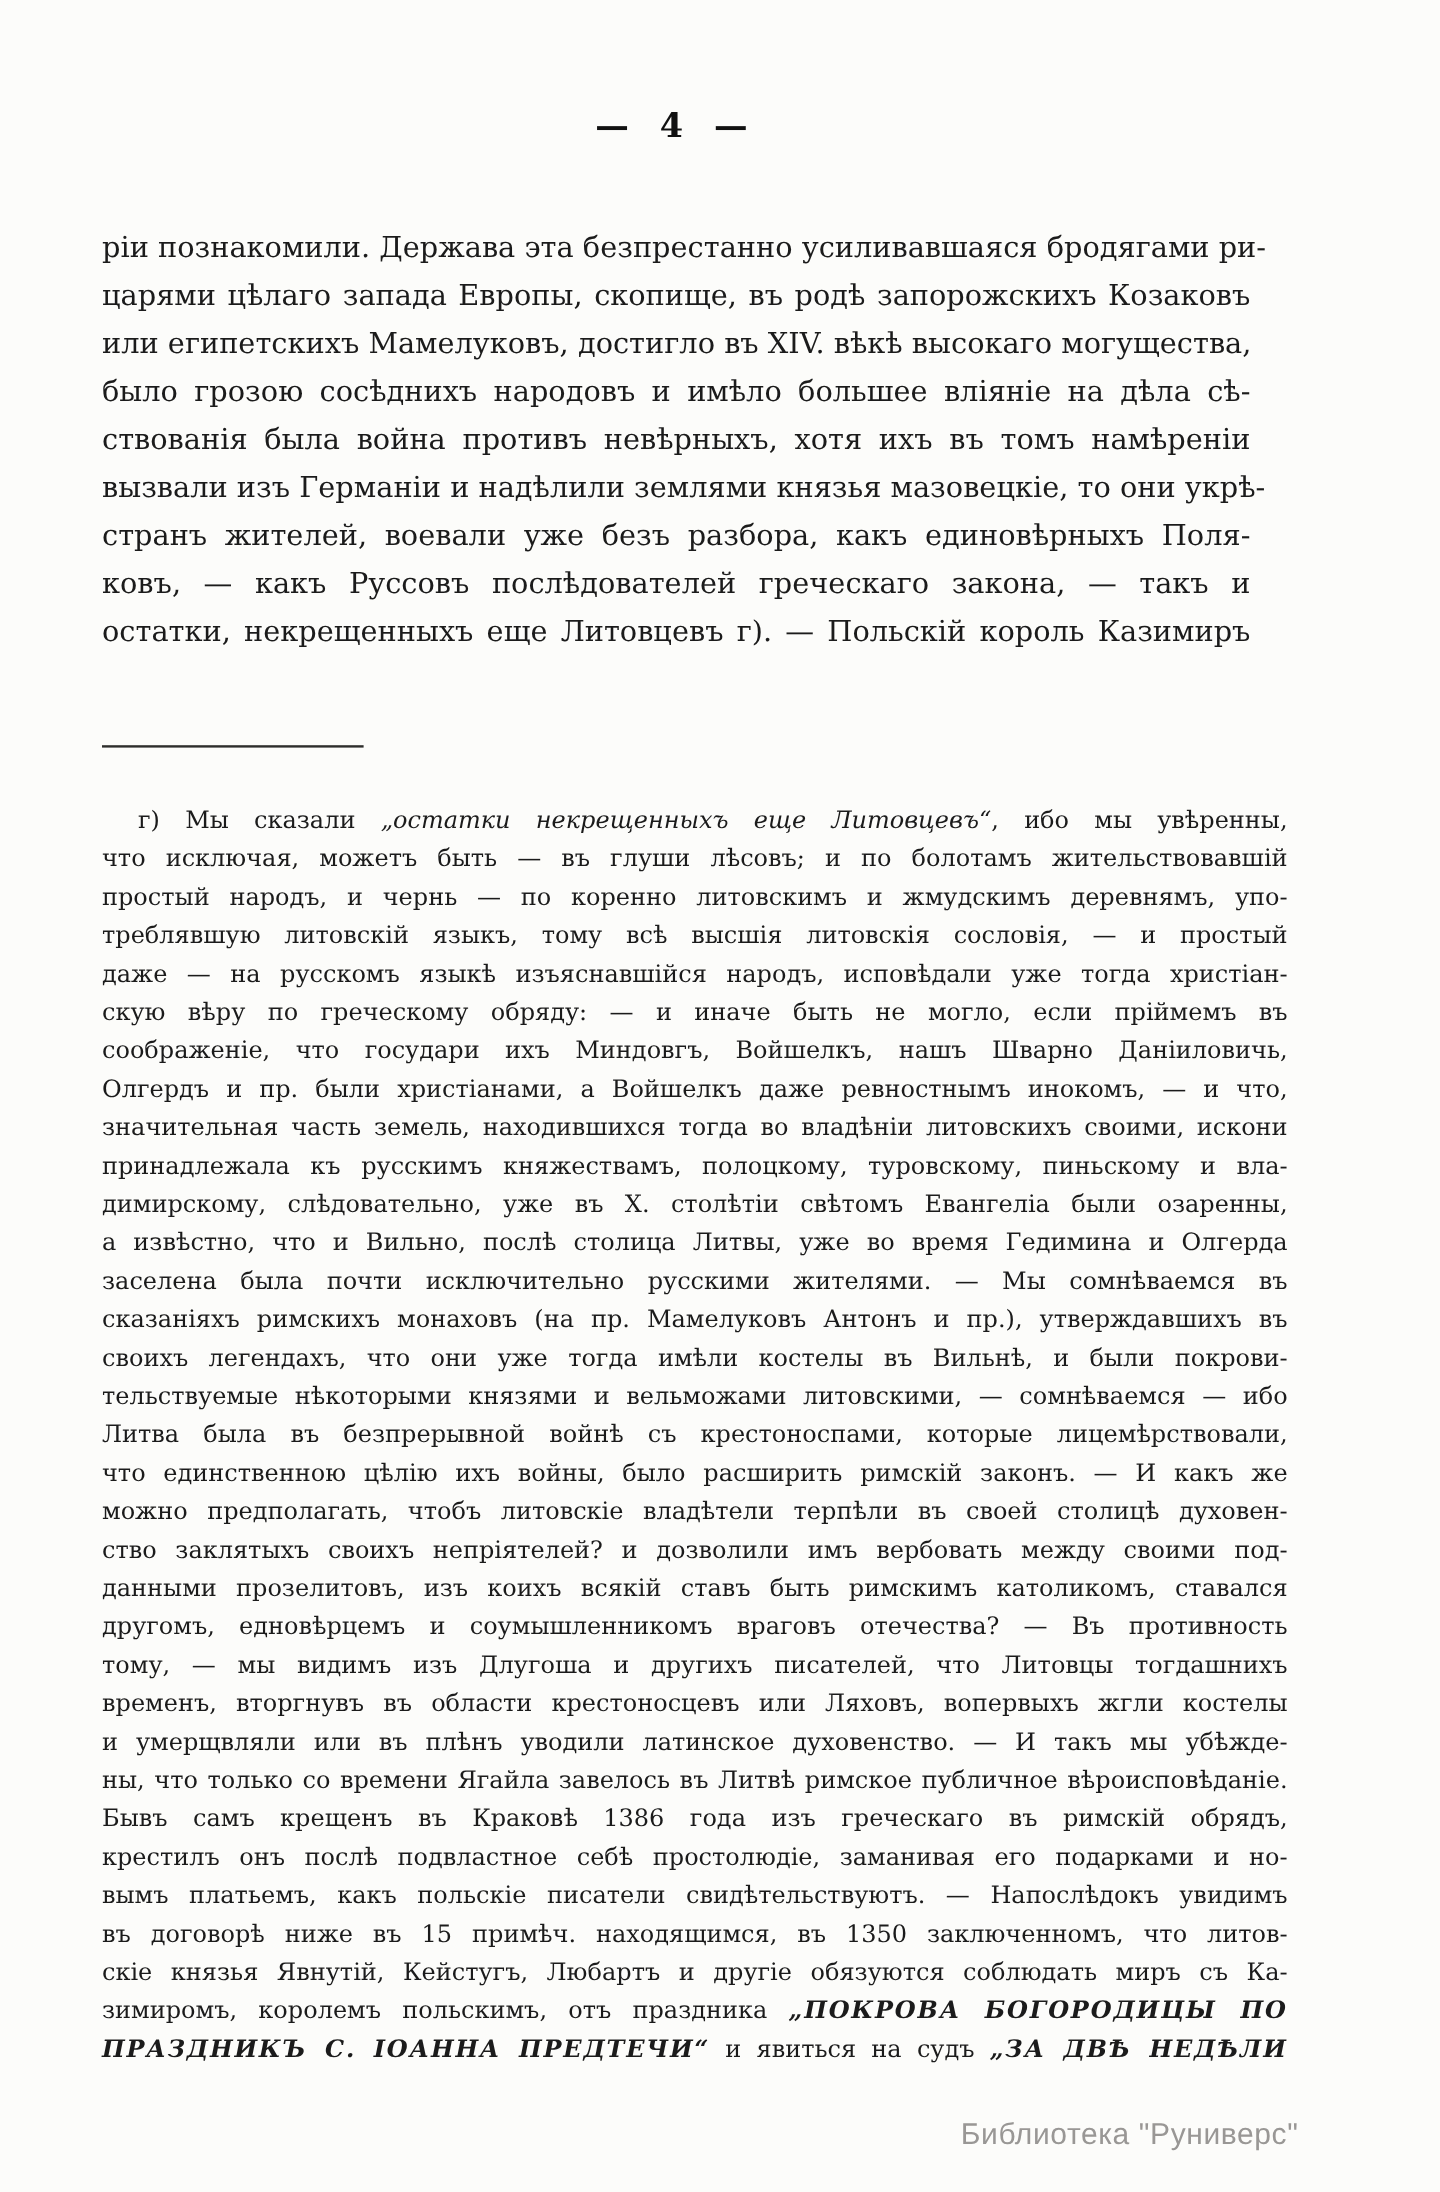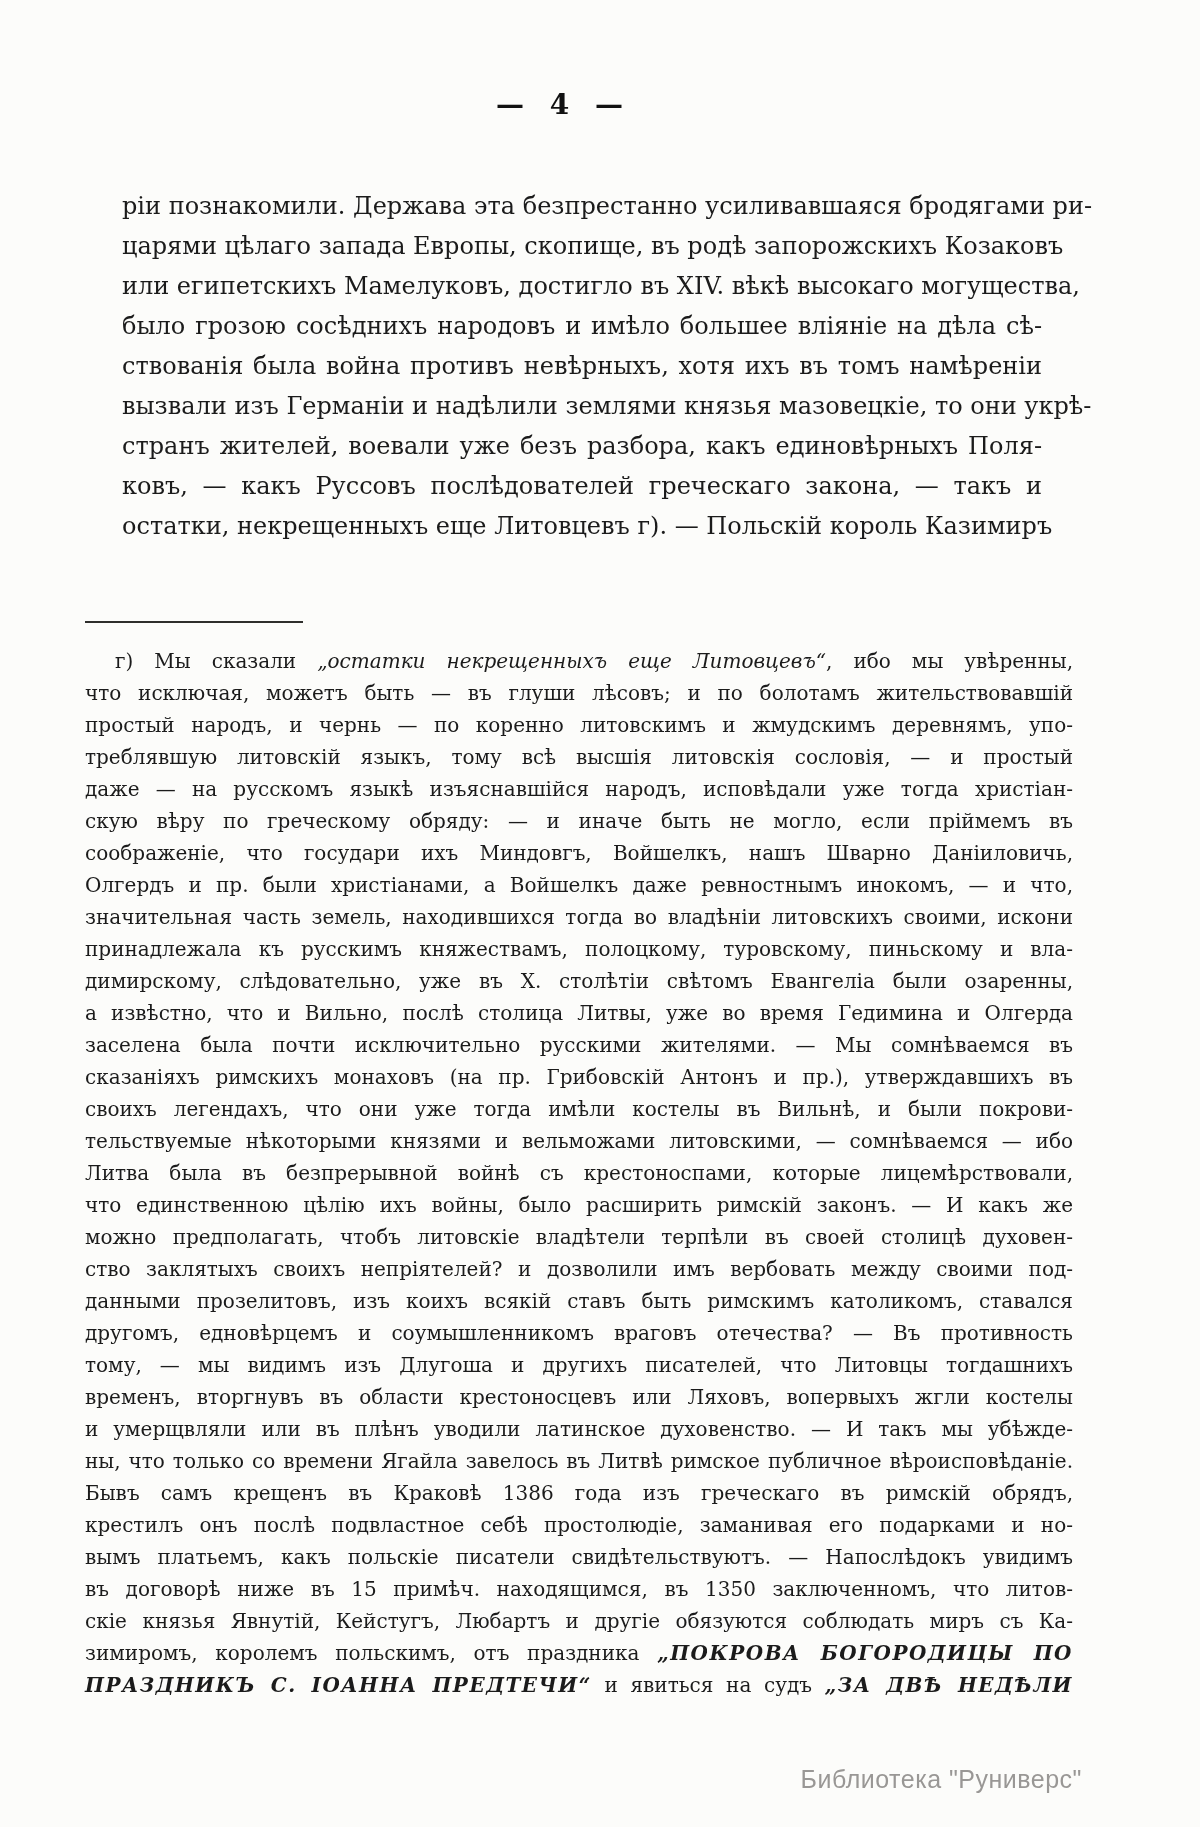--- a/index.html
+++ b/index.html
@@ -31,33 +31,32 @@
     top: 186px;
     width: 957px;
   }
   .main-block .line {
     height: 40px;
     line-height: 40px;
     font-size: 24px;
     text-align: justify;
     text-align-last: justify;
     white-space: nowrap;
-    margin-left: 37px;
   }
   .fn-sep {
     position: absolute;
     left: 85px;
     top: 621px;
     width: 218px;
     border-top: 2px solid #2e2e2c;
   }
   .footnote-block {
     position: absolute;
     left: 85px;
-    top: 645px;
+    top: 667px;
     width: 988px;
   }
   .footnote-block .line {
     height: 32px;
     line-height: 32px;
     font-size: 20px;
     text-align: justify;
     text-align-last: justify;
     white-space: nowrap;
   }
@@ -103,21 +102,21 @@
       <div class="line"><span class="seg-n">треблявшую литовскій языкъ, тому всѣ высшія литовскія сословія, — и простый</span></div>
       <div class="line"><span class="seg-n">даже — на русскомъ языкѣ изъяснавшійся народъ, исповѣдали уже тогда христіан-</span></div>
       <div class="line"><span class="seg-n">скую вѣру по греческому обряду: — и иначе быть не могло, если пріймемъ въ</span></div>
       <div class="line"><span class="seg-n">соображеніе, что государи ихъ Миндовгъ, Войшелкъ, нашъ Шварно Даніиловичь,</span></div>
       <div class="line"><span class="seg-n">Олгердъ и пр. были христіанами, а Войшелкъ даже ревностнымъ инокомъ, — и что,</span></div>
       <div class="line"><span class="seg-n">значительная часть земель, находившихся тогда во владѣніи литовскихъ своими, искони</span></div>
       <div class="line"><span class="seg-n">принадлежала къ русскимъ княжествамъ, полоцкому, туровскому, пиньскому и вла-</span></div>
       <div class="line"><span class="seg-n">димирскому, слѣдовательно, уже въ X. столѣтіи свѣтомъ Евангеліа были озаренны,</span></div>
       <div class="line"><span class="seg-n">а извѣстно, что и Вильно, послѣ столица Литвы, уже во время Гедимина и Олгерда</span></div>
       <div class="line"><span class="seg-n">заселена была почти исключительно русскими жителями. — Мы сомнѣваемся въ</span></div>
-      <div class="line"><span class="seg-n">сказаніяхъ римскихъ монаховъ (на пр. Грибовскій Антонъ и пр.), утверждавшихъ въ</span></div>
+      <div class="line"><span class="seg-n">сказаніяхъ римскихъ монаховъ (на пр. Мамелуковъ Антонъ и пр.), утверждавшихъ въ</span></div>
       <div class="line"><span class="seg-n">своихъ легендахъ, что они уже тогда имѣли костелы въ Вильнѣ, и были покрови-</span></div>
       <div class="line"><span class="seg-n">тельствуемые нѣкоторыми князями и вельможами литовскими, — сомнѣваемся — ибо</span></div>
       <div class="line"><span class="seg-n">Литва была въ безпрерывной войнѣ съ крестоноспами, которые лицемѣрствовали,</span></div>
       <div class="line"><span class="seg-n">что единственною цѣлію ихъ войны, было расширить римскій законъ. — И какъ же</span></div>
       <div class="line"><span class="seg-n">можно предполагать, чтобъ литовскіе владѣтели терпѣли въ своей столицѣ духовен-</span></div>
       <div class="line"><span class="seg-n">ство заклятыхъ своихъ непріятелей? и дозволили имъ вербовать между своими под-</span></div>
       <div class="line"><span class="seg-n">данными прозелитовъ, изъ коихъ всякій ставъ быть римскимъ католикомъ, ставался</span></div>
       <div class="line"><span class="seg-n">другомъ, едновѣрцемъ и соумышленникомъ враговъ отечества? — Въ противность</span></div>
       <div class="line"><span class="seg-n">тому, — мы видимъ изъ Длугоша и другихъ писателей, что Литовцы тогдашнихъ</span></div>
       <div class="line"><span class="seg-n">временъ, вторгнувъ въ области крестоносцевъ или Ляховъ, вопервыхъ жгли костелы</span></div>

